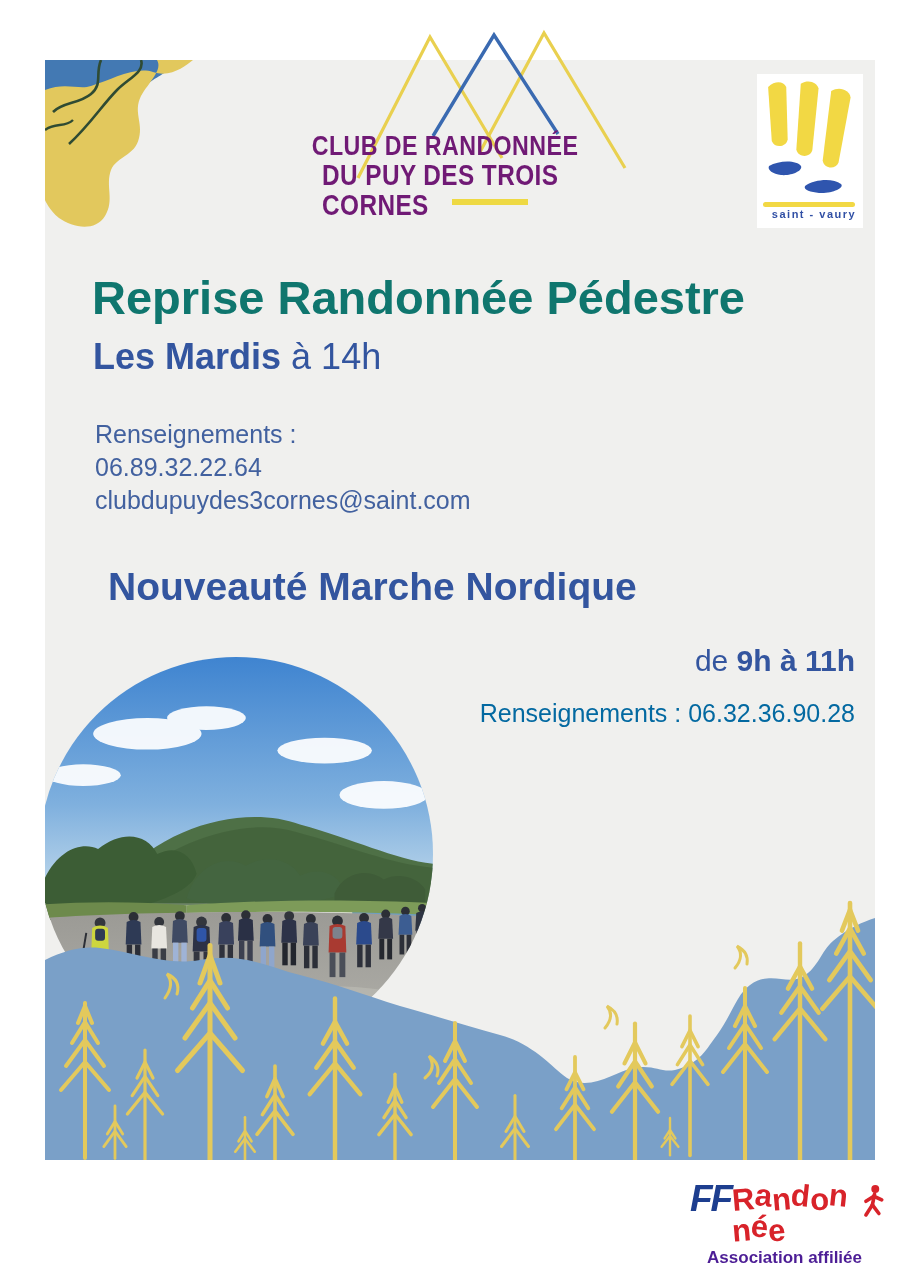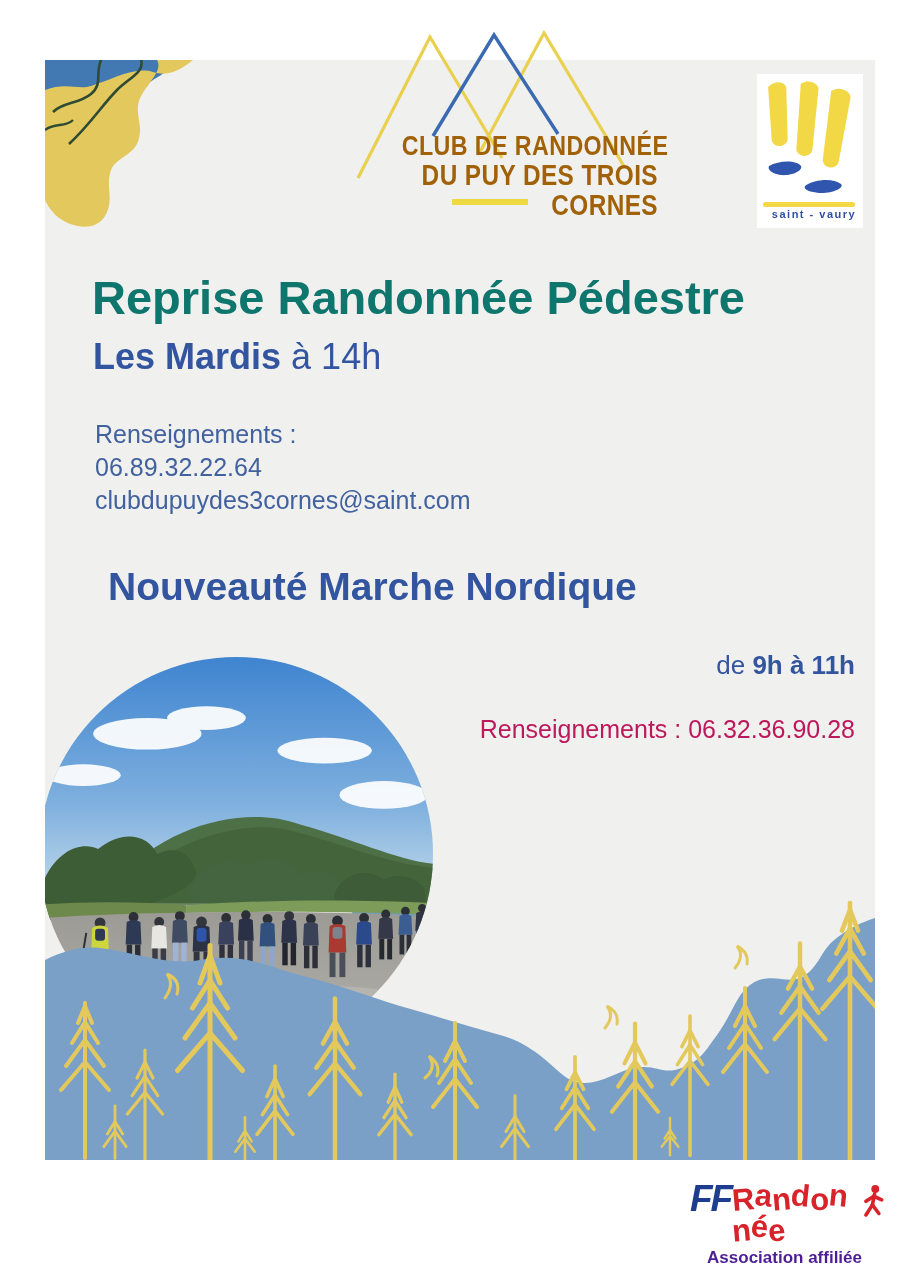--- a/index.html
+++ b/index.html
@@ -10,22 +10,22 @@
   .poster{
     position:absolute;left:45px;top:60px;width:830px;height:1100px;
     background:#f0f0ee;overflow:hidden;
   }
   
   .corner-blob{position:absolute;left:0;top:0;width:160px;height:180px;}
   
   .mountains{position:absolute;left:340px;top:22px;width:315px;height:190px;z-index:5;}
   
   .club-title{
-    position:absolute;left:245px;top:72px;width:400px;text-align:right;
-    color:#a16207;font-weight:800;line-height:1.04;z-index:6;
+    position:absolute;left:245px;top:72px;width:400px;text-align:left;
+    color:#701a75;font-weight:800;line-height:1.04;z-index:6;
   }
   .club-title .l1{font-size:27px;display:inline-block;transform:scaleX(.86);letter-spacing:.5px;}
   .club-title .l2{font-size:29px;display:inline-block;transform:scaleX(.84);letter-spacing:.5px;}
   .club-underline{
     position:absolute;left:407px;top:139px;width:76px;height:6px;background:#eed943;z-index:6;
   }
   
   .town-card{
     position:absolute;left:712px;top:14px;width:106px;height:154px;background:#ffffff;z-index:6;
   }
@@ -43,23 +43,23 @@
   .contact1{
     position:absolute;left:50px;top:358px;font-size:25px;color:#42619f;line-height:33px;
   }
   
   .h2{
     position:absolute;left:63px;top:505px;width:760px;
     font-size:39px;font-weight:700;color:#33559f;
   }
   .right-block{position:absolute;right:20px;top:580px;width:420px;text-align:right;color:#33559f;}
   .days{font-size:35px;font-weight:700;letter-spacing:4px;}
-  .timeline{margin-top:10px;font-size:26px;}
+  .timeline{margin-top:4px;font-size:30px;}
   .timeline .b{font-weight:700;}
-  .contact2{margin-top:34px;font-size:25px;color:#be185d;}
+  .contact2{margin-top:21px;font-size:25px;color:#0369a1;}
   
   .photo-circle{
     position:absolute;left:-6px;top:597px;width:394px;height:394px;border-radius:50%;
     overflow:hidden;z-index:2;
   }
   .photo-circle svg{display:block;}
   
   .forest{position:absolute;left:0;bottom:0;width:830px;height:312px;z-index:3;}
   
   .ff-logo{position:absolute;left:652px;top:1176px;width:236px;height:80px;z-index:7;}

